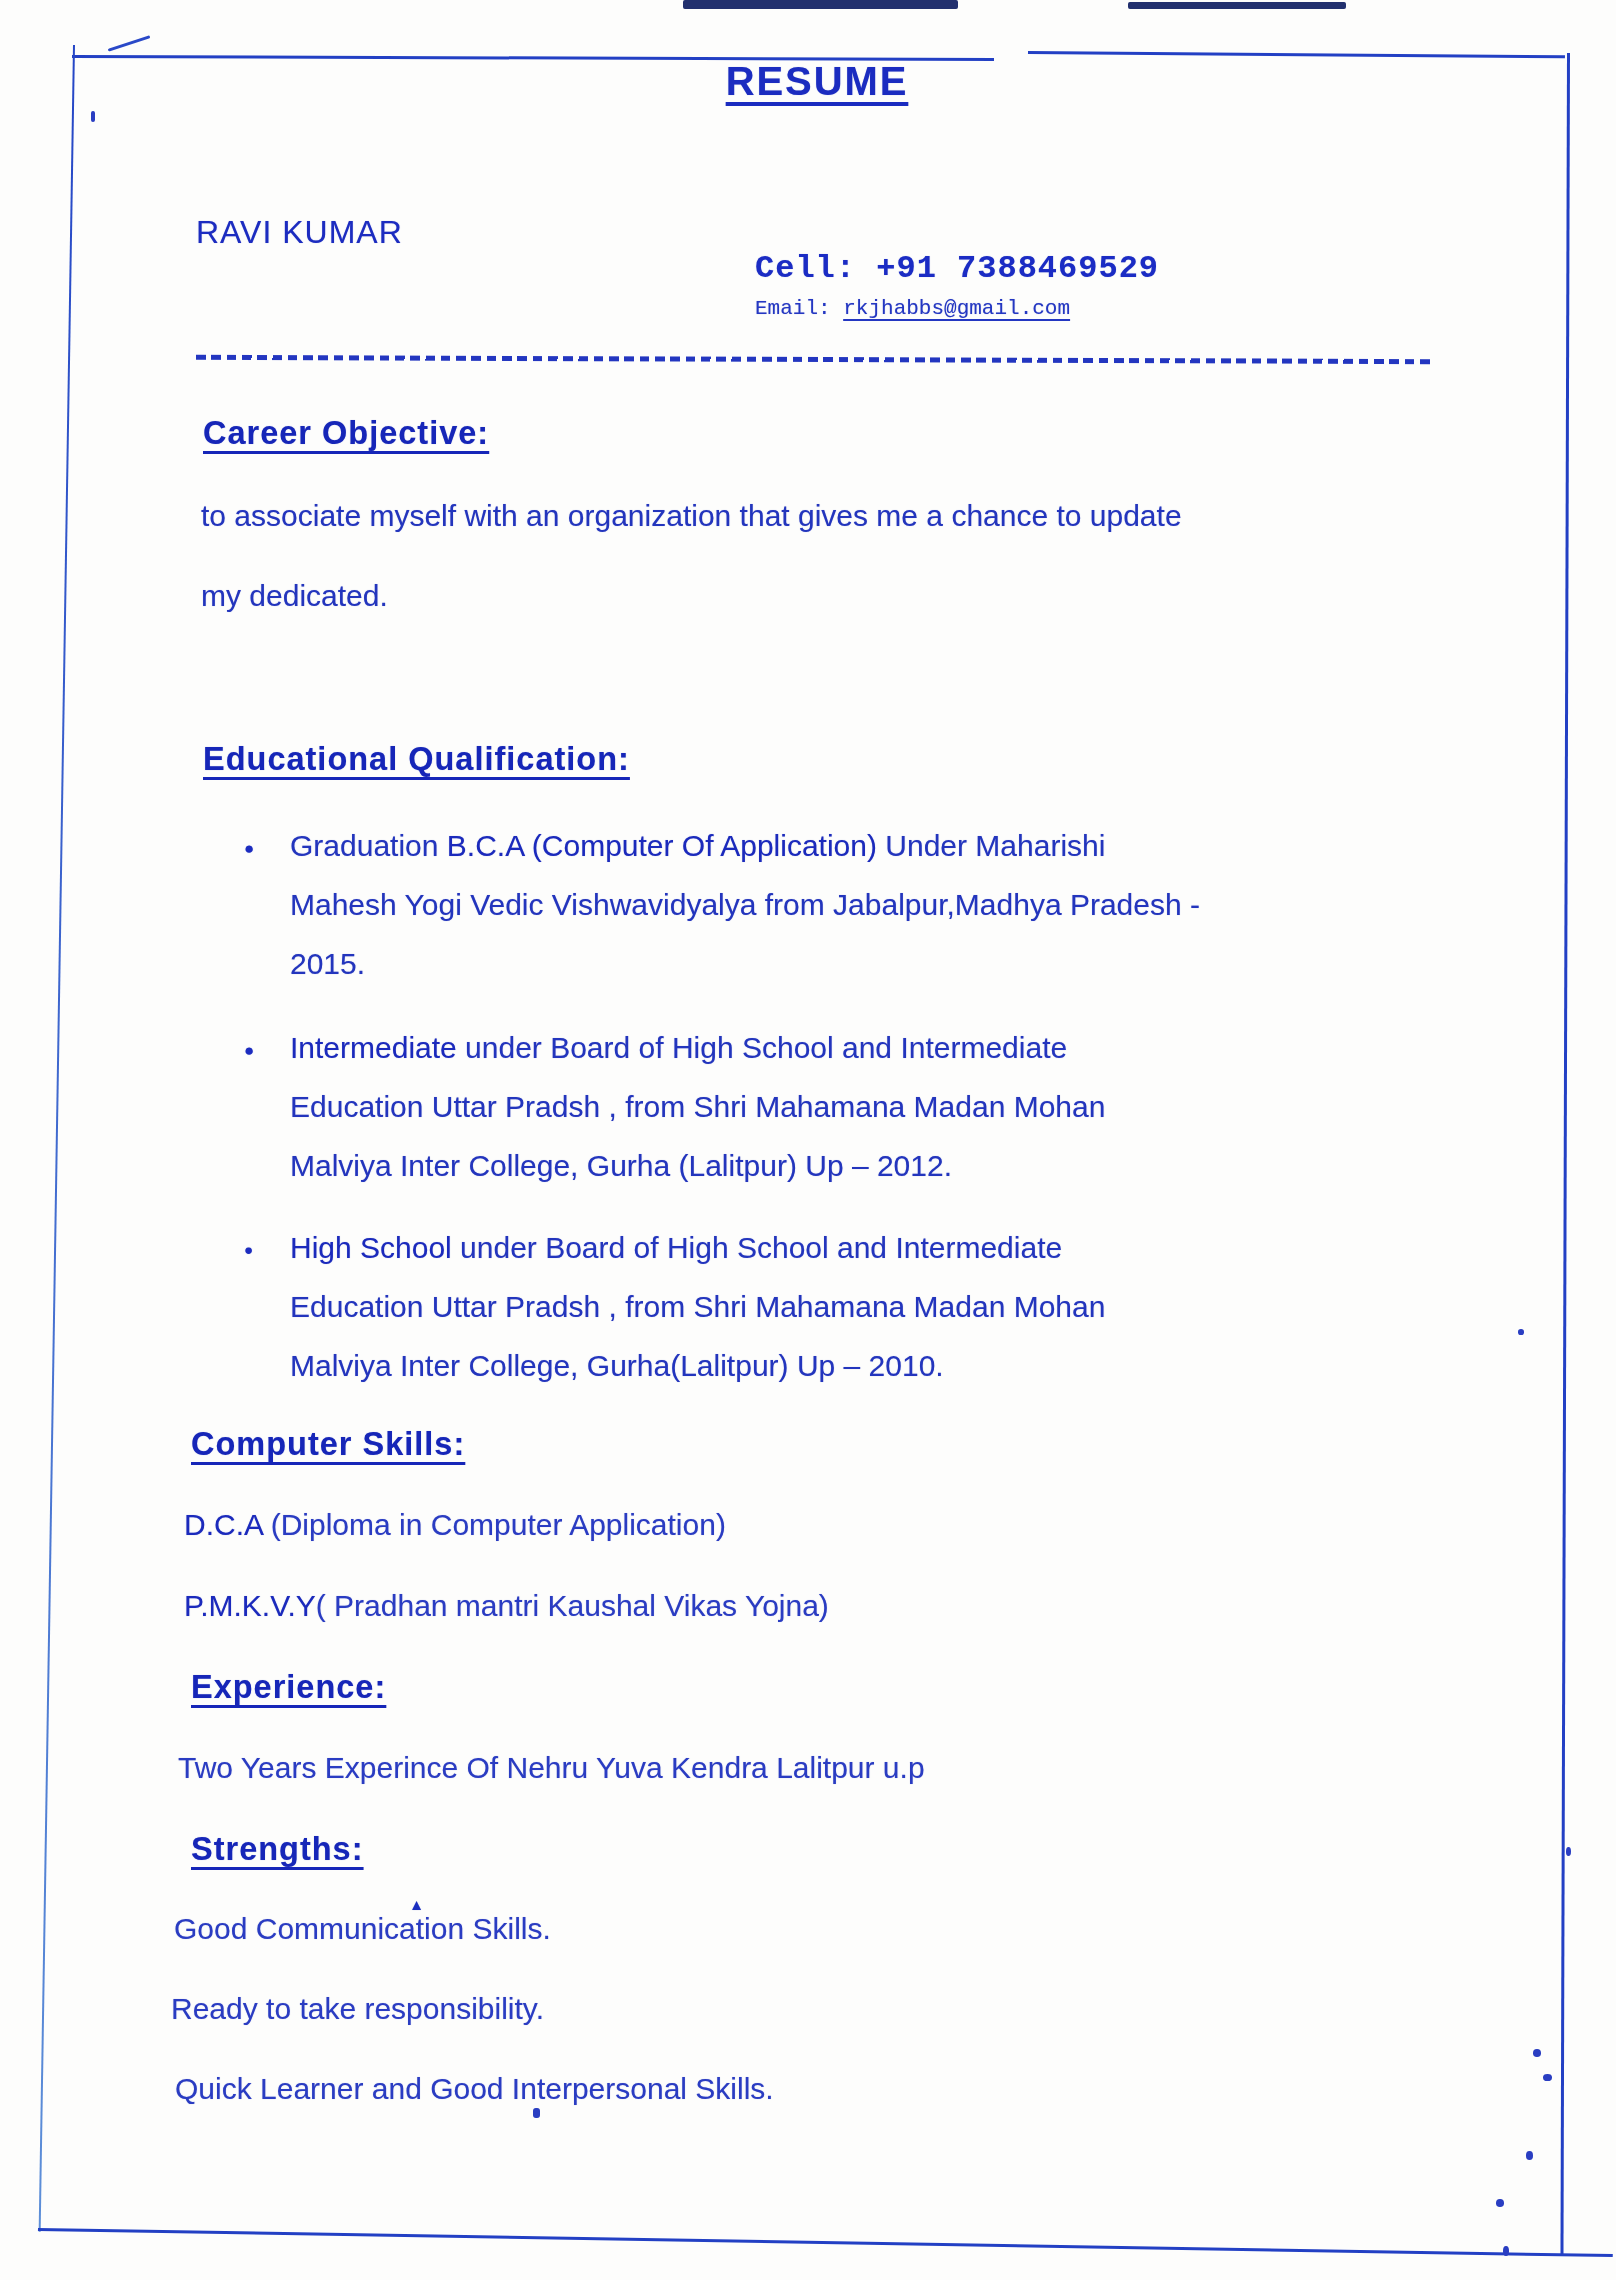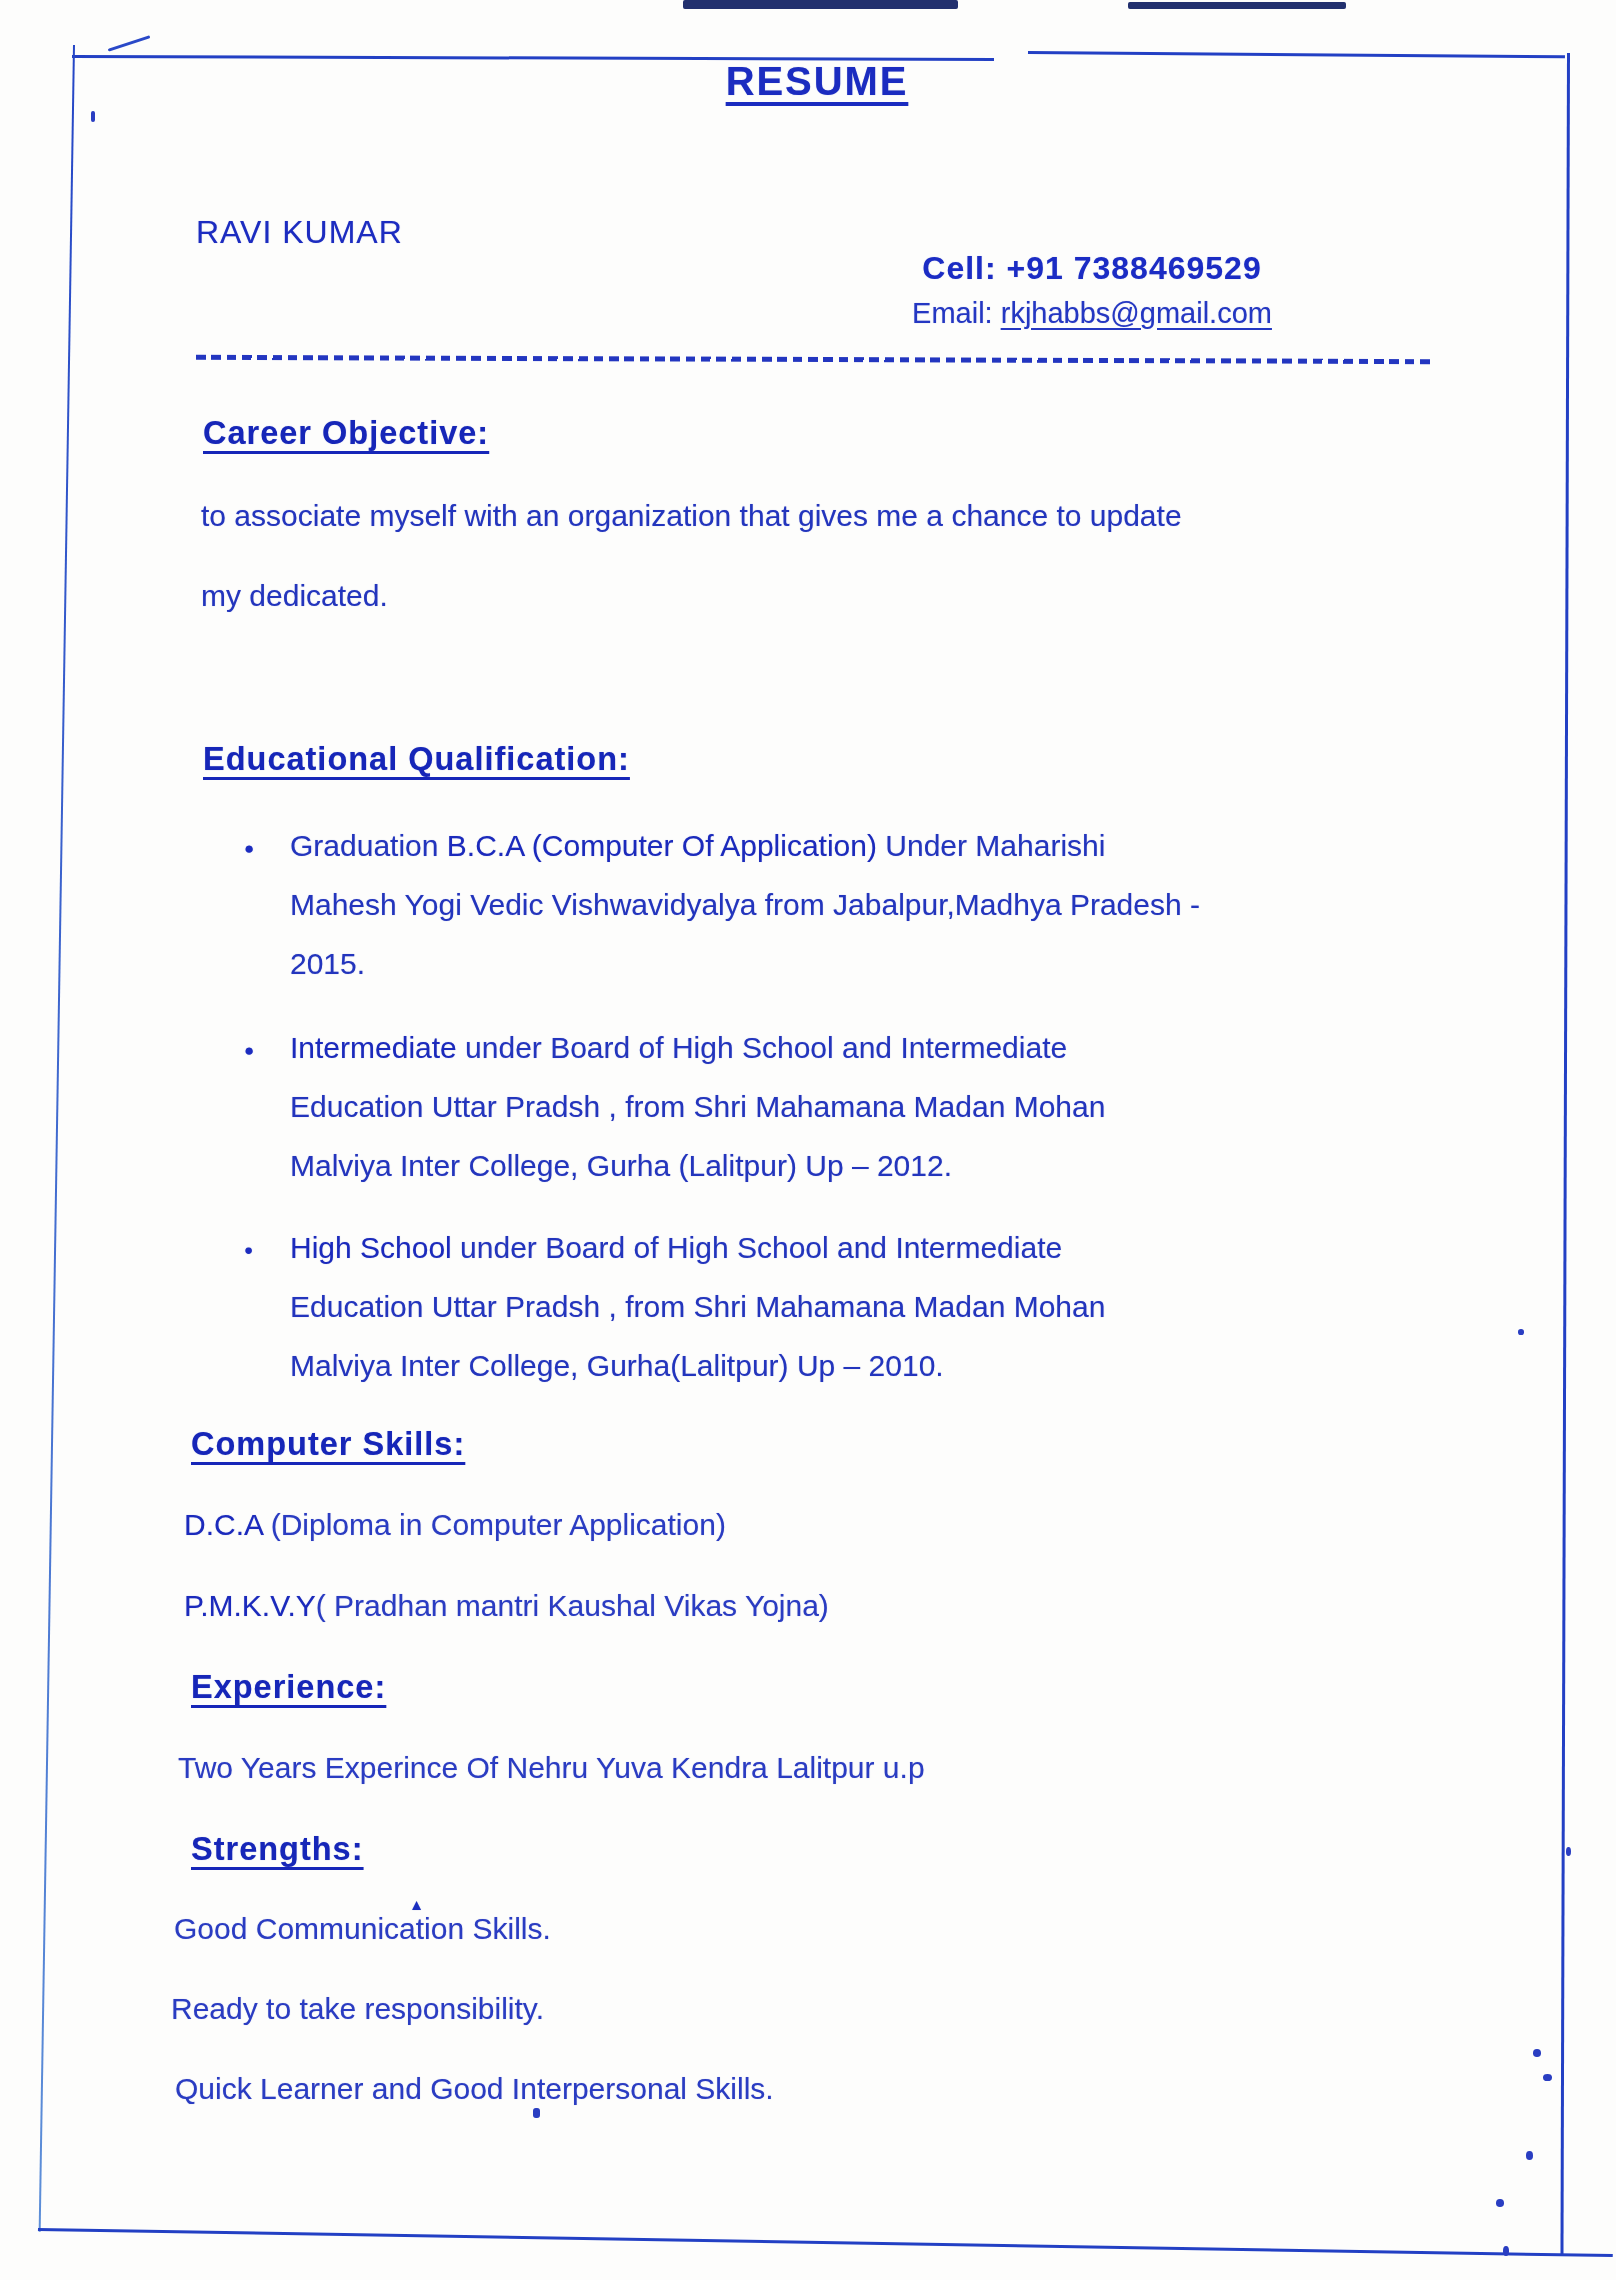--- a/index.html
+++ b/index.html
@@ -25,23 +25,23 @@
   .arrow-mark{position:absolute;color:#1b2fc0;font-size:15.3px;}
   
   .ink{text-shadow:0 0 1px rgba(30,45,180,0.35);}
   .title{
     position:absolute;left:664px;top:59px;width:306px;
     text-align:center;font-size:40px;font-weight:bold;letter-spacing:1.9px;
     color:#1b2cc0;text-decoration:underline;text-underline-offset:6.7px;text-decoration-thickness:3.8px;
     margin:0;
   }
   .name{position:absolute;left:196px;top:214px;font-size:32px;font-weight:normal;letter-spacing:1px;color:#1c2cc0;}
-  .contact{position:absolute;left:755px;top:250px;width:674px;text-align:center;}
+  .contact{position:absolute;left:755px;top:250px;width:674px;text-align:left;font-family:Liberation Mono, monospace;}
   .cell{font-size:32px;font-weight:bold;color:#1b2cc4;letter-spacing:1px;}
-  .email{font-size:29px;margin-top:9.6px;color:#2437c2;}
+  .email{font-size:21px;margin-top:9.6px;color:#2437c2;}
   .email-addr{text-decoration:underline;text-underline-offset:4.8px;}
   .dashes{
     position:absolute;left:196px;top:357px;width:1235px;height:4.8px;
     background:repeating-linear-gradient(90deg,#2336c0 0 9.6px,transparent 9.6px 15.3px);
     transform:rotate(0.2deg);
   }
   .sec-head{
     position:absolute;font-size:32.5px;font-weight:bold;letter-spacing:1px;color:#1626b8;
     text-decoration:underline;text-underline-offset:6.7px;text-decoration-thickness:2.9px;margin:0;text-align:center;
   }

